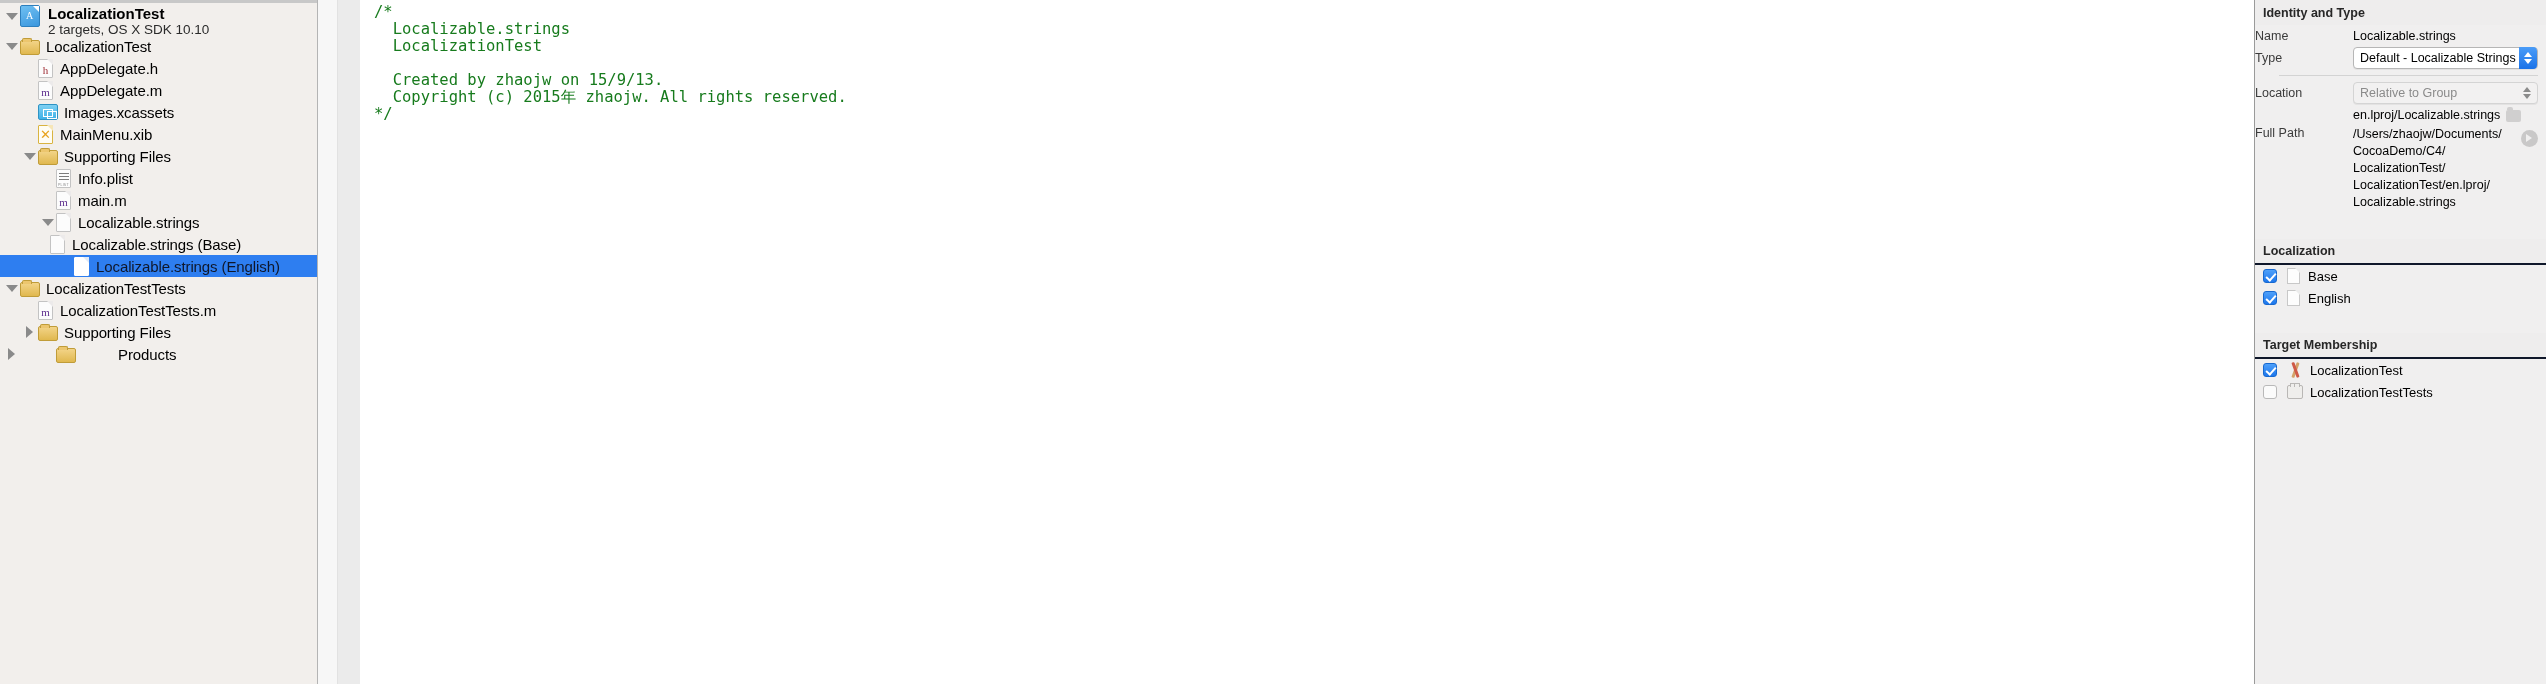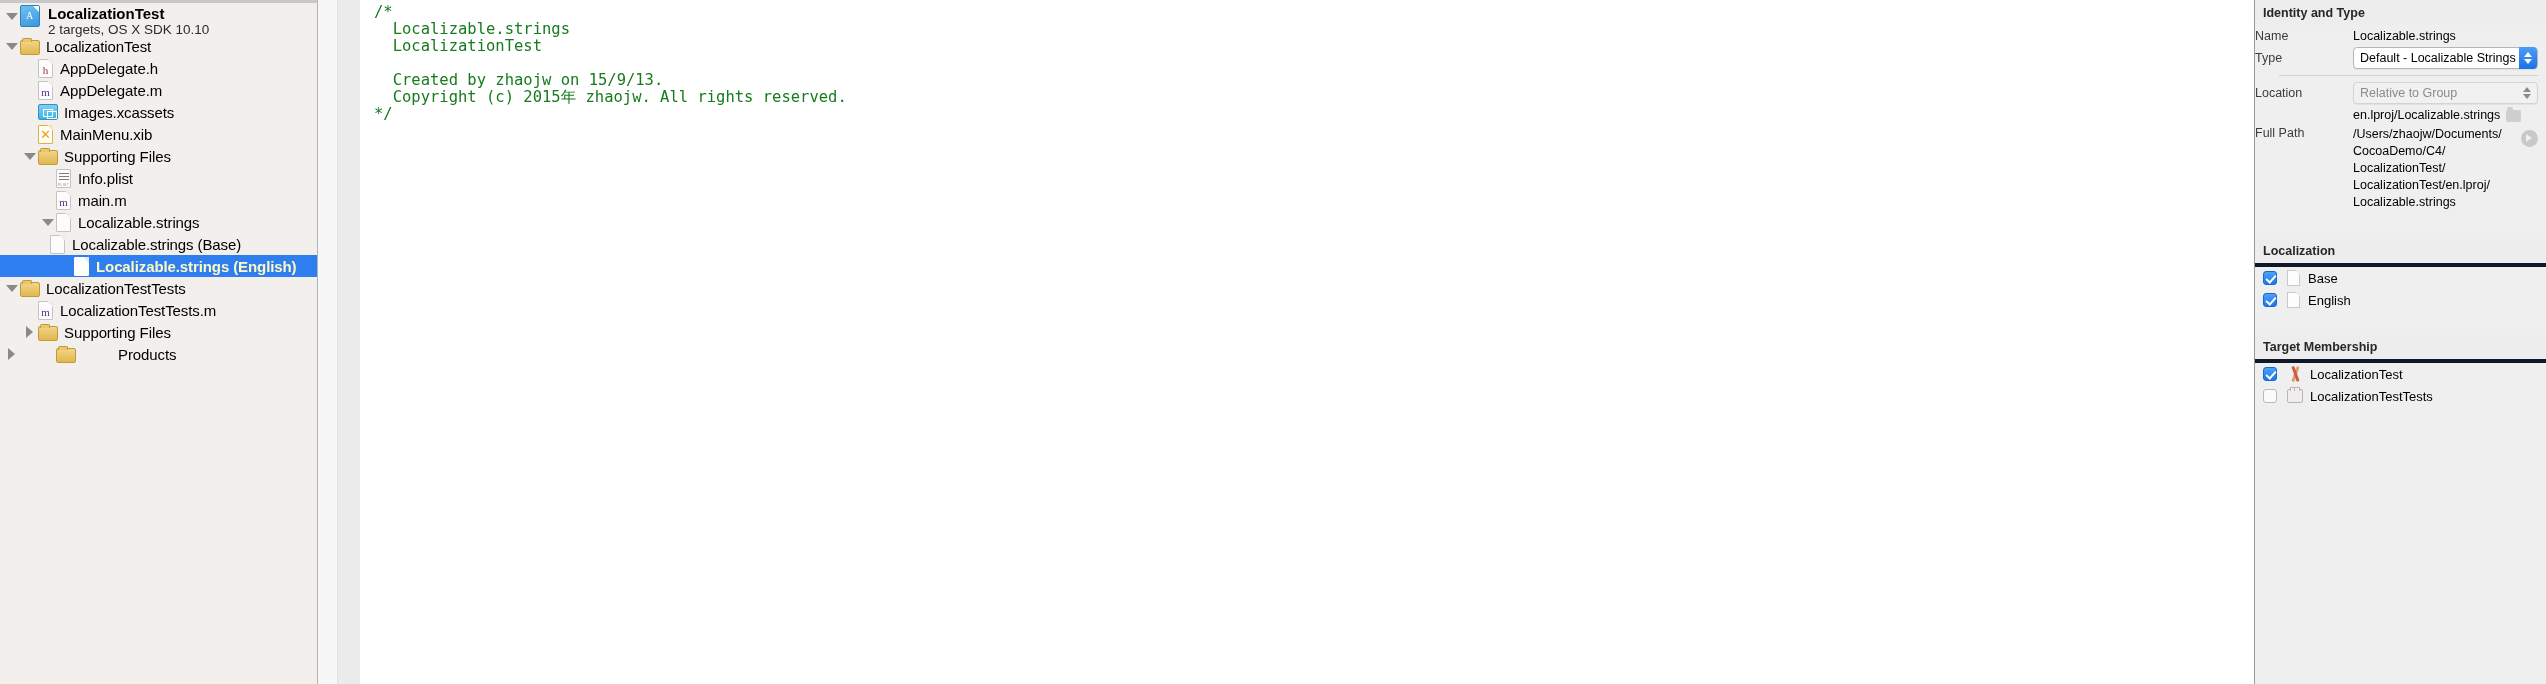--- a/index.html
+++ b/index.html
@@ -22,21 +22,21 @@
   }
   .nav-rows { padding-top: 2px; }
   .row {
     display: flex; align-items: center;
     height: 22px;
     font-size: 15px;
     color: #000;
     white-space: nowrap;
     position: relative;
   }
-  .row.selected { background: #2e7ef0; color: #fef9c3; font-weight: bold; }
+  .row.selected { background: #2e7ef0; color: #0f172a; }
   .row.project { height: 30px; align-items: flex-start; padding-top: 2px; }
   .twisty {
     width: 16px; height: 22px; flex: 0 0 16px;
     position: relative;
   }
   .twisty.open::after {
     content: ""; position: absolute; left: 2px; top: 8px;
     border-left: 6px solid transparent;
     border-right: 6px solid transparent;
     border-top: 7px solid #8a8a8a;
@@ -163,21 +163,21 @@
     width: 292px; flex: 0 0 292px; height: 684px;
     background: #f0efef;
     border-left: 1px solid #9a9a9a;
     overflow: hidden;
     font-size: 12.5px; color: #1a1a1a;
   }
   .sec-head {
     font-size: 12.5px; font-weight: bold; color: #272727;
     padding: 5px 0 5px 8px;
     background: #eeeded;
-    border-bottom: 4px solid #0f172a;
+    border-bottom: 2px solid #0f172a;
   }
   .sec-head.top { border-bottom: none; padding-top: 6px; }
   .field { display: flex; align-items: center; margin: 4px 0; padding-right: 8px; }
   .f-label {
     width: 98px; flex: 0 0 98px; text-align: left;
     padding-right: 8px; color: #3b3b3b; font-size: 12.5px;
   }
   .f-value { font-size: 12.5px; color: #000; }
   .popup {
     flex: 1 1 auto; height: 22px;

